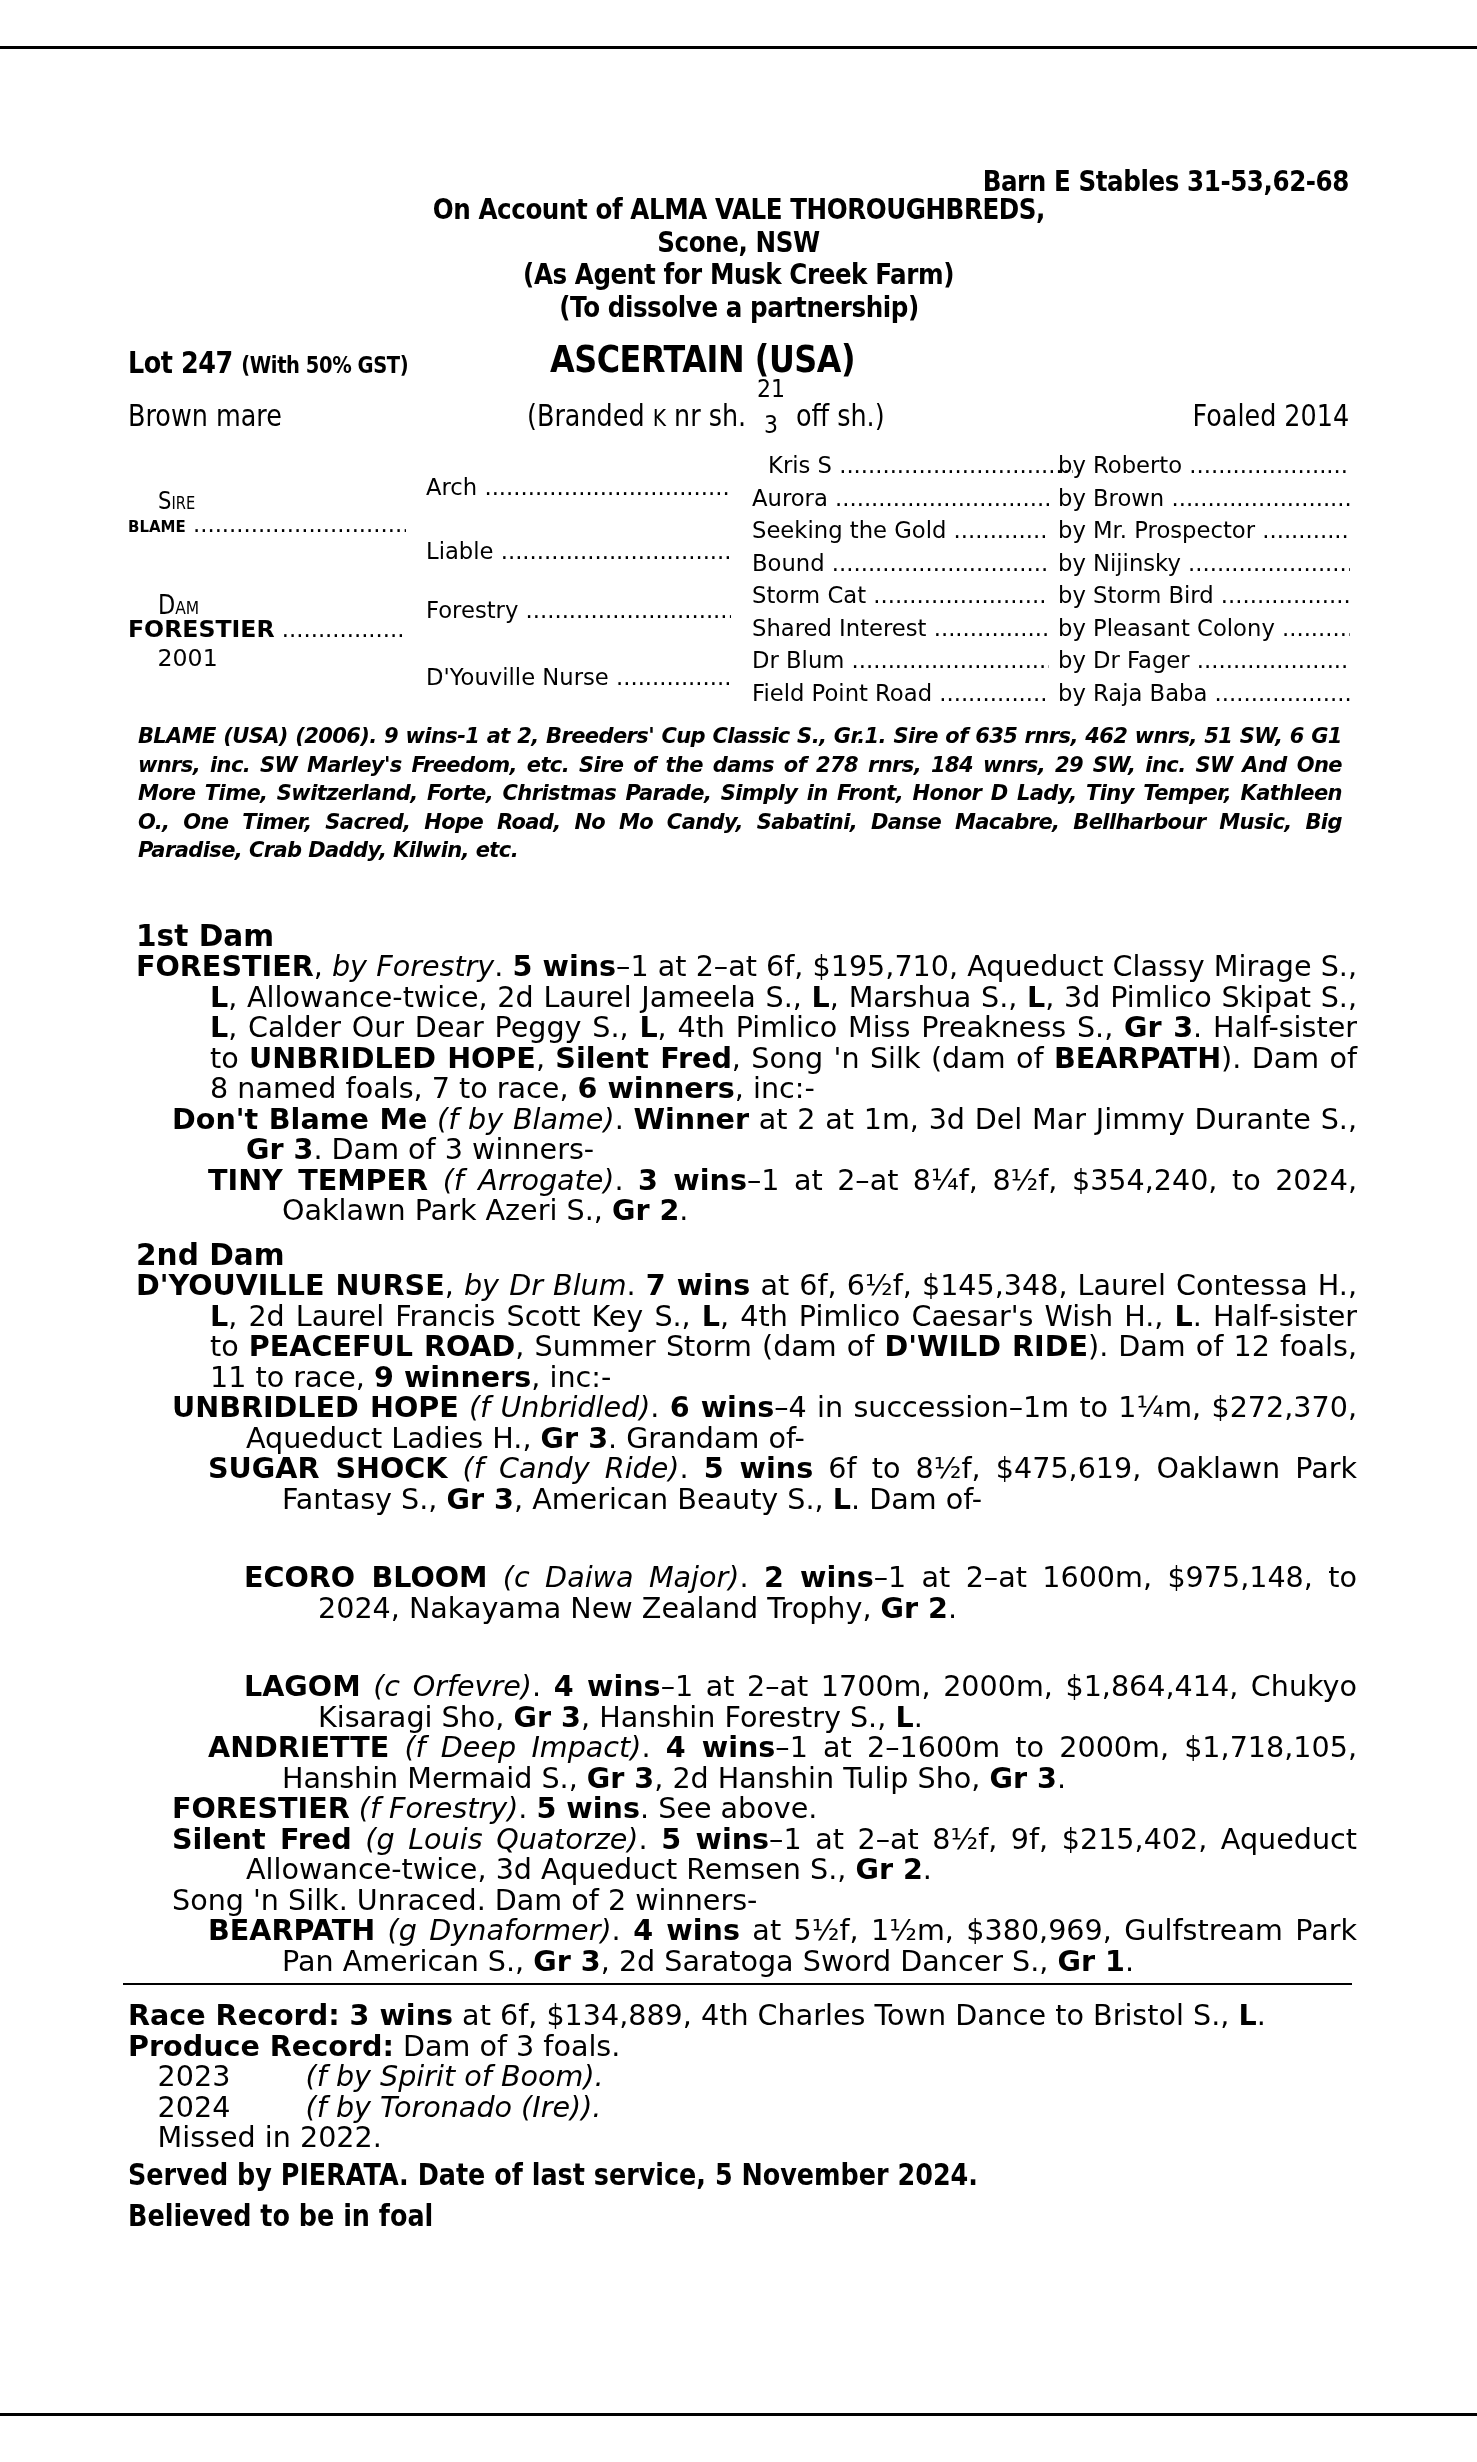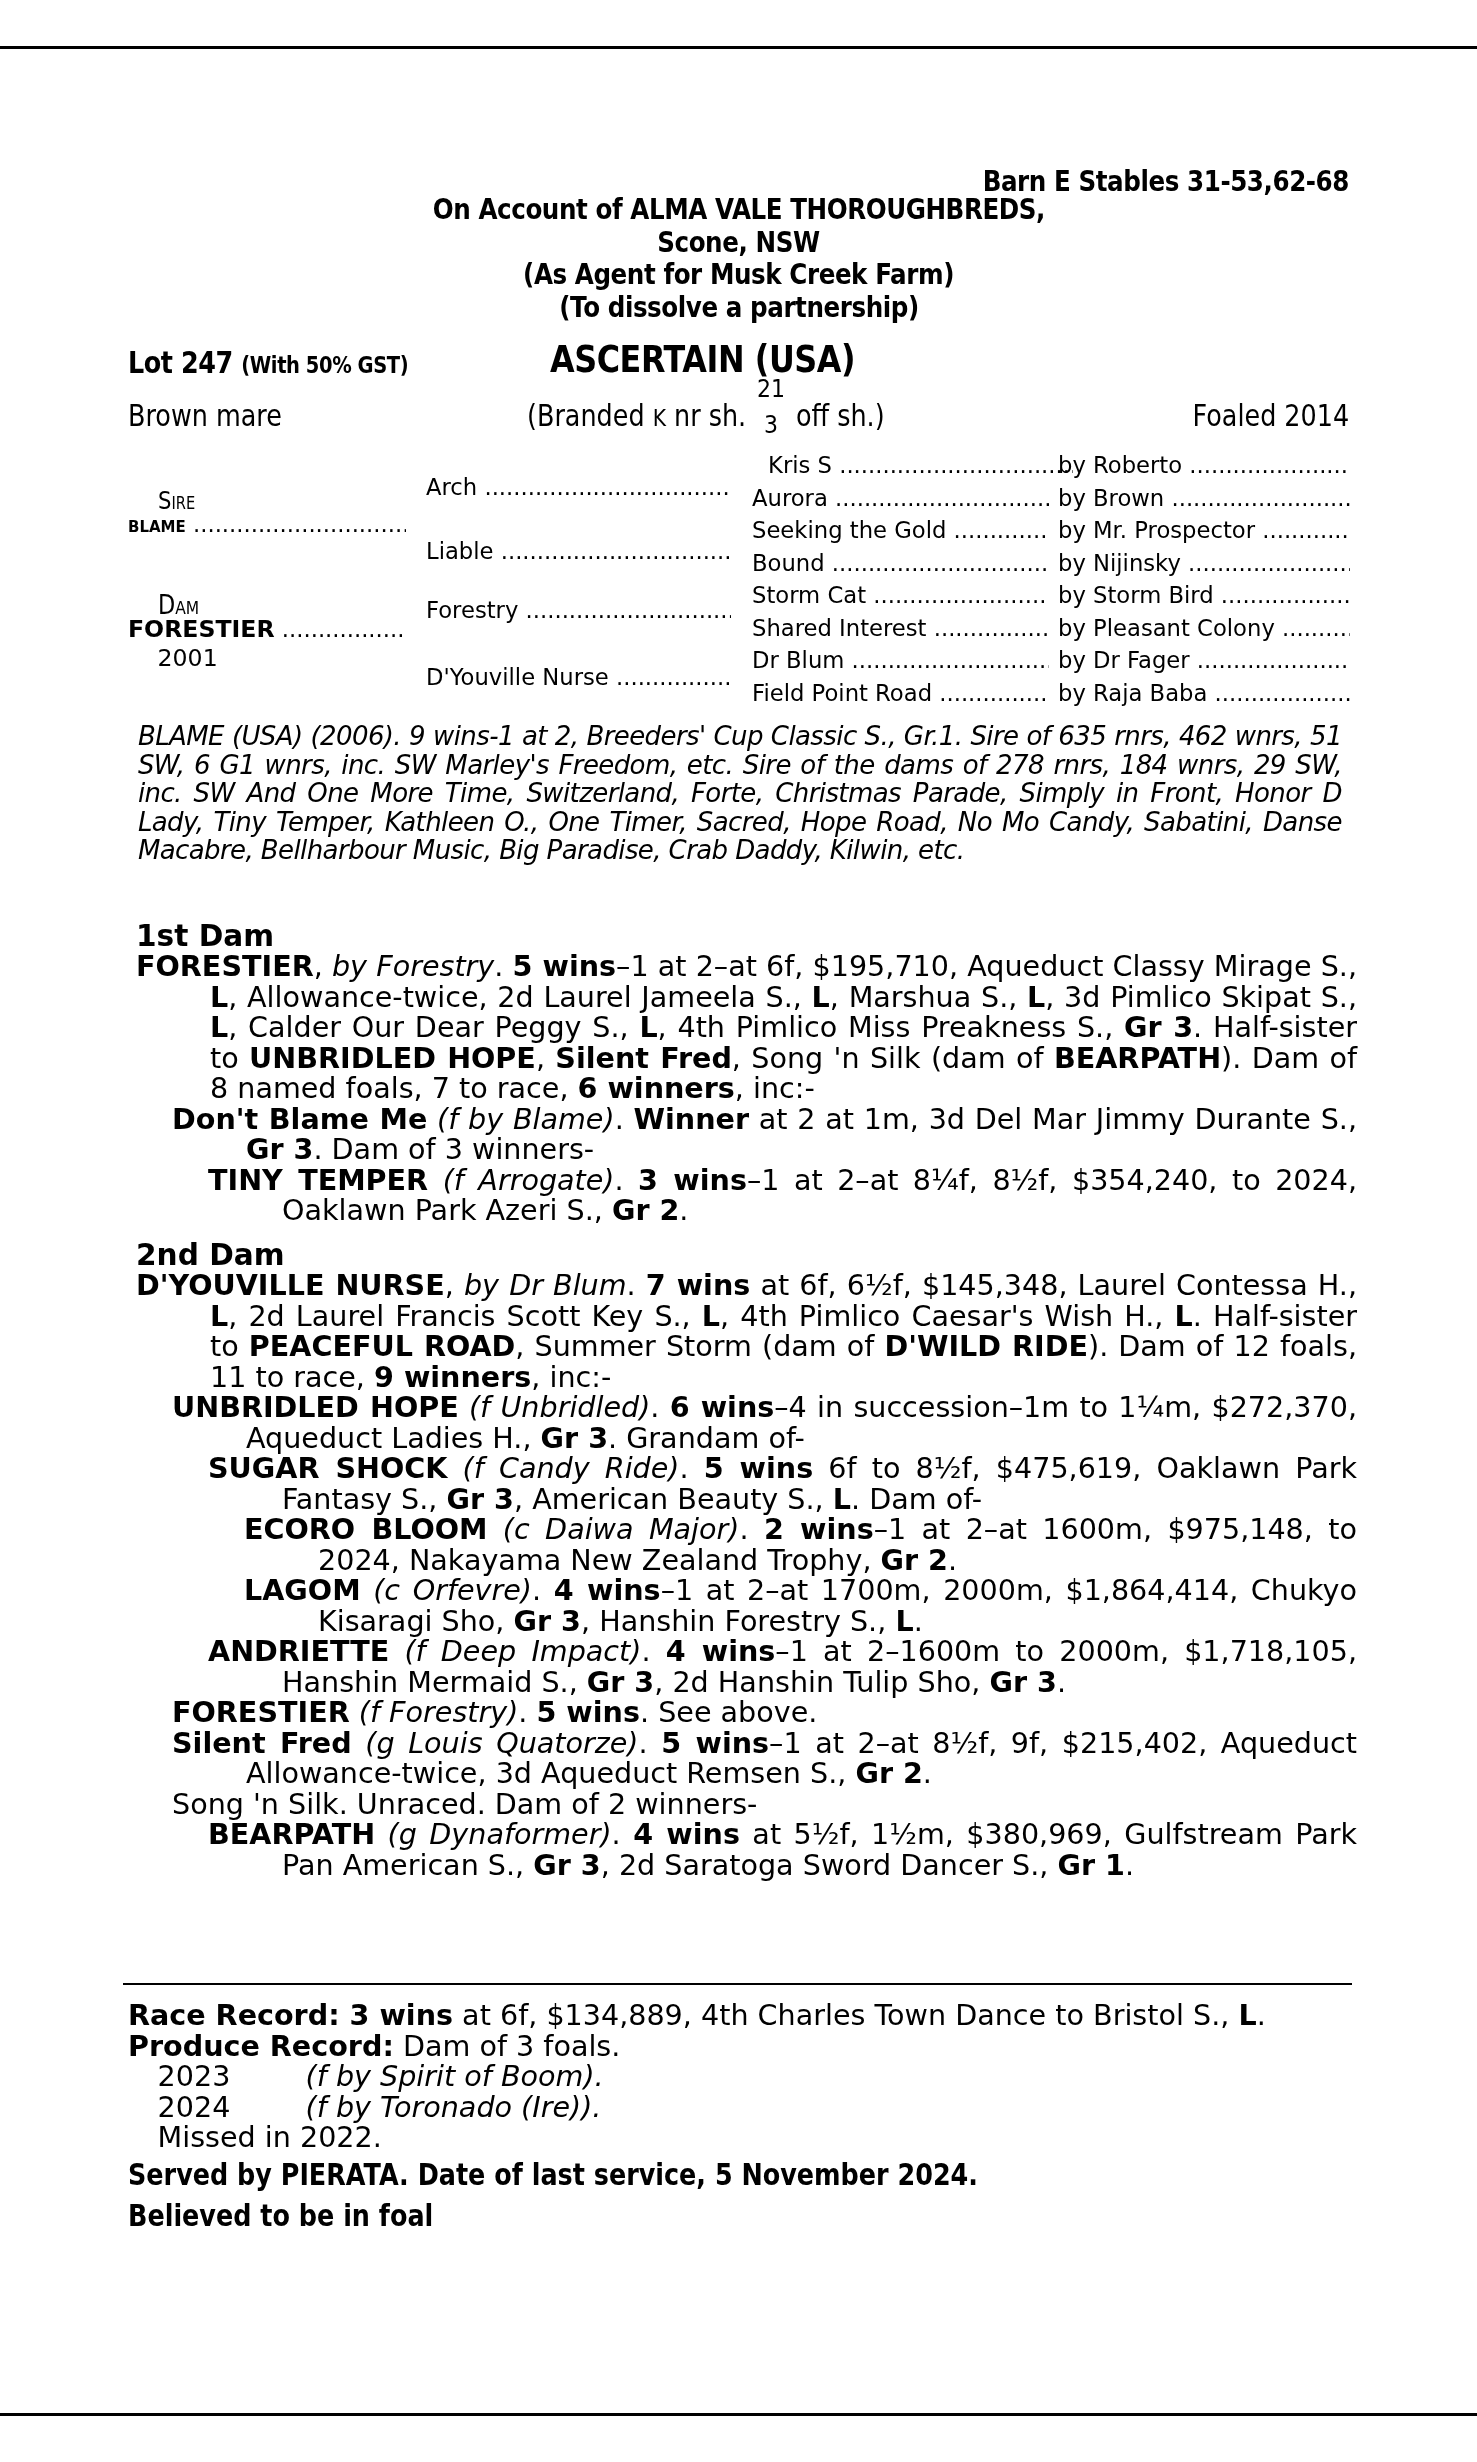--- a/index.html
+++ b/index.html
@@ -26,30 +26,30 @@
   .brand { position:absolute; left:399px; top:9.9px; white-space:nowrap; }
   .frac { display:inline-block; position:relative; width:39px; text-align:center; vertical-align:top; }
   .frac .num { position:absolute; left:0; width:39px; top:-25.6px; font-size:25.6px; }
   .frac .den { position:absolute; left:0; width:39px; top:9.9px; font-size:25.6px; }
   .foaled { position:absolute; right:0; top:9.9px; }
 
   .pedigree { position:absolute; left:0; top:296px; width:1221px; height:261px; font-size:22.7px; }
   .ped { position:absolute; white-space:nowrap; overflow:hidden; }
   .sc { font-variant:small-caps; }
   .dots::after { content:" ......................................................................................."; }
-  .blame-para { position:absolute; left:9.9px; top:564px; width:1204px; font-weight:normal; font-style:italic;
-                font-size:26px; line-height:28.6px; text-align:justify; letter-spacing:-0.6px; }
+  .blame-para { position:absolute; left:9.9px; top:564px; width:1204px; font-weight:bold; font-style:italic;
+                font-size:21px; line-height:28.6px; text-align:justify; letter-spacing:-0.6px; }
 
   .body { position:absolute; left:8px; top:759px; width:1221px; font-size:28.6px; line-height:30.5px; }
   .sect { font-weight:bold; font-size:29.6px; margin-top:3.9px; }
   .p { text-align:justify; }
   .hang0 { padding-left:74px; text-indent:-74px; }
   .hang1 { padding-left:110px; text-indent:-74px; }
   .hang2 { padding-left:146px; text-indent:-74px; }
-  .hang3 { padding-left:182px; text-indent:-74px; }
+  .hang3 { padding-left:182px; text-indent:-74px;margin-top:48px; }
   .b { font-weight:bold; }
   .i { font-style:italic; }
 
   .divider { position:absolute; left:123px; top:1983px; width:1229px; height:2px; background:#000; }
   .records { position:absolute; left:128px; top:2000px; width:1221px; font-size:28.6px; line-height:30.5px; }
   .produce-row { padding-left:29.6px; }
   .produce-row .yr { display:inline-block; width:148px; }
   .served { font-weight:bold; font-size:29.6px; margin-top:7.9px; }
   .infoal { font-weight:bold; font-size:29.6px; margin-top:9.9px; }
 </style>

